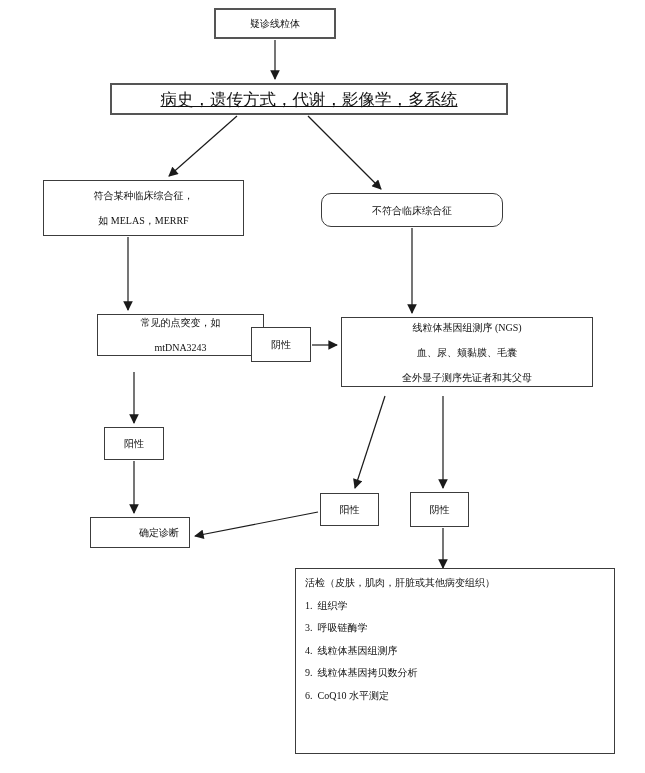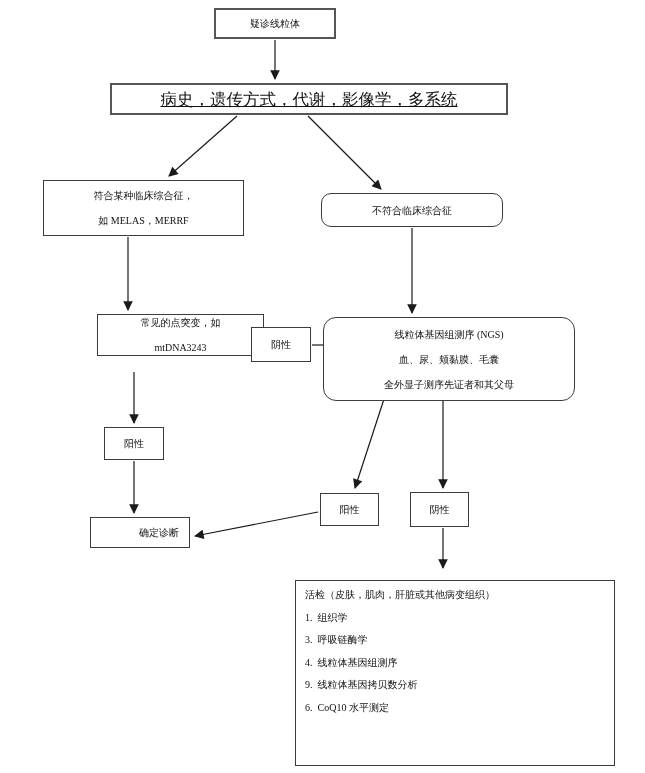--- a/index.html
+++ b/index.html
@@ -37,27 +37,27 @@
   }
   .node .ln { width: 100%; }
   .thick { border-width: 2px; border-color: #555555; }
 
   #n-suspect        { left: 214px; top: 8px;   width: 122px; height: 31px; }
   #n-workup         { left: 110px; top: 83px;  width: 398px; height: 32px; font-size: 16.5px; text-decoration: underline; }
   #n-syndrome-match { left: 43px;  top: 180px; width: 201px; height: 56px; }
   #n-syndrome-no    { left: 321px; top: 193px; width: 182px; height: 34px; border-radius: 10px; }
   #n-point-mutation { left: 51px;  top: 314px; width: 167px; height: 42px; margin-left: 46px; }
   #n-negative-mid   { left: 251px; top: 327px; width: 60px;  height: 35px; }
-  #n-ngs            { left: 323px; top: 317px; width: 252px; height: 84px; line-height: 25px; border-radius: 13px; }
+  #n-ngs            { left: 341px; top: 317px; width: 252px; height: 70px; line-height: 25px; }
   #n-positive-left  { left: 104px; top: 427px; width: 60px;  height: 33px; }
   #n-diagnosis      { left: 90px;  top: 517px; width: 100px; height: 31px; padding-left: 38px; }
   #n-positive-right { left: 320px; top: 493px; width: 59px;  height: 33px; }
   #n-negative-right { left: 410px; top: 492px; width: 59px;  height: 35px; }
   #n-biopsy         {
-    left: 295px; top: 580px; width: 320px; height: 186px;
+    left: 295px; top: 568px; width: 320px; height: 186px;
     justify-content: flex-start;
     align-items: flex-start;
     text-align: left;
     padding: 3px 6px 3px 9px;
     line-height: 22.5px;
   }
   #n-biopsy .ln { white-space: pre-wrap; }
 </style>
 </head>
 <body>

